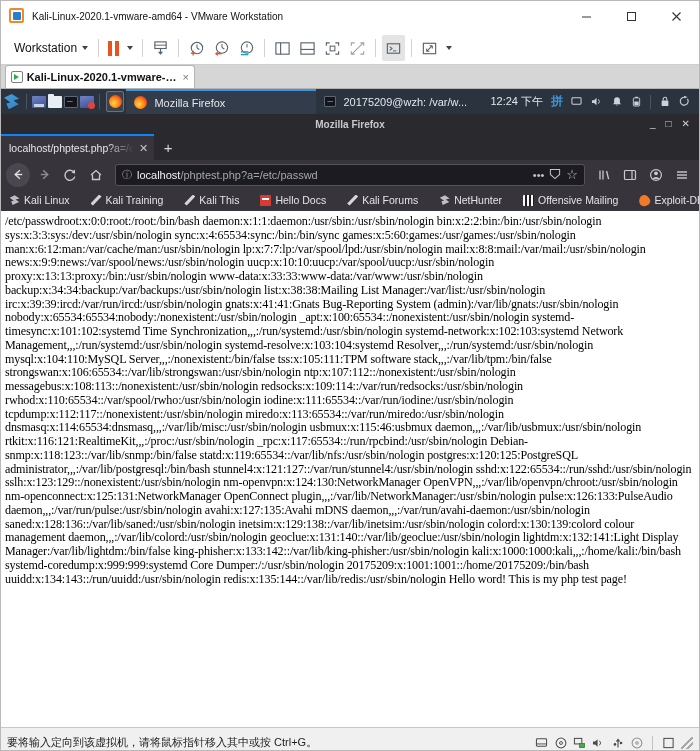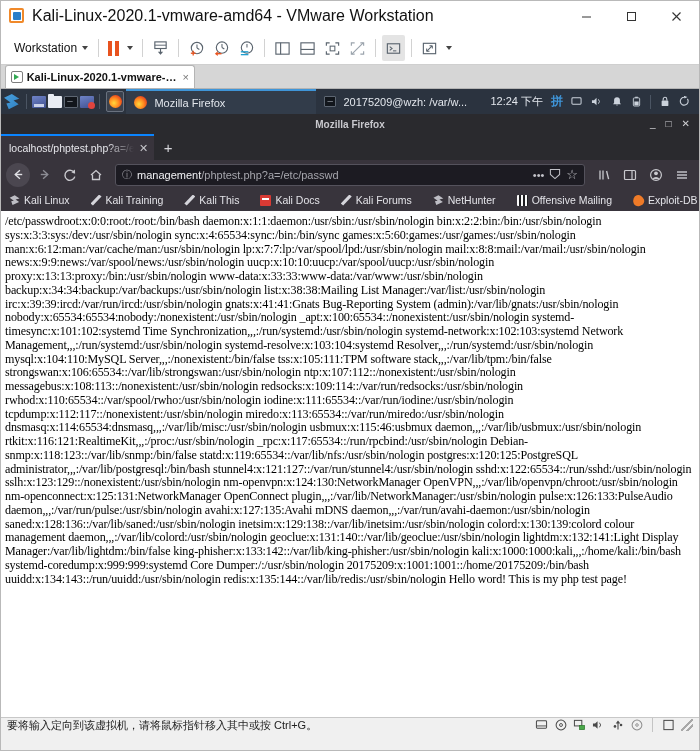--- a/index.html
+++ b/index.html
@@ -33,21 +33,21 @@
   }
   .vm-title-icon .sq-out {
     position: absolute; left: 0; top: 0; width: 15px; height: 15px;
     border: 2px solid #f0892a; border-radius: 2px;
   }
   .vm-title-icon .sq-in {
     position: absolute; left: 4px; top: 4px; width: 8px; height: 8px;
     background: #2a7fc9; border-radius: 1px;
   }
   .vm-title-text {
-    font-size: 16px; color: #111; flex: 1 1 auto;
+    font-size: 10px; color: #111; flex: 1 1 auto;
     white-space: nowrap; overflow: hidden;
   }
   .vm-wincontrols { display: flex; align-items: center; height: 31px; }
   .vm-wincontrols .wbtn {
     width: 45px; height: 31px;
     display: flex; align-items: center; justify-content: center;
     color: #333; font-size: 13px; line-height: 1;
   }
   .vm-wincontrols .wbtn svg { display: block; }
 
@@ -259,24 +259,24 @@
     font-family: "Liberation Serif", serif;
     font-size: 12.1px;
     line-height: 13.75px;
     color: #000000;
     word-break: break-word;
     letter-spacing: -0.15px;
   }
 
   
   .vm-statusbar {
-    height: 33px; min-height: 23px;
+    height: 23px; min-height: 23px;
     background: #f0f0f0;
     border-top: 1px solid #c8c8c8;
-    display: flex; align-items: flex-start;
+    display: flex; align-items: flex-end;
     padding: 0 4px 0 6px;
     font-size: 11px; color: #222;
   }
   .sb-text { flex: 1 1 auto; white-space: nowrap; overflow: hidden; }
   .sb-icons { display: flex; align-items: center; gap: 6px; padding-right: 2px; }
   .sb-ico { width: 13px; height: 13px; display: flex; align-items: center; justify-content: center; color: #4a4a4a; }
   .sb-ico svg { display: block; }
   .sb-sep { width: 1px; height: 14px; background: #c4c4c4; margin: 0 3px; }
   .sb-grip {
     width: 12px; height: 12px;
@@ -548,21 +548,21 @@
         </div>
         <div class="nav-btn">
           <svg width="14" height="14" viewBox="0 0 14 14">
               <path d="M2 7 L7 2.5 L12 7" fill="none" stroke="#c9c9ce" stroke-width="1.3"></path>
               <path d="M3.5 6.6 V11.5 H10.5 V6.6" fill="none" stroke="#c9c9ce" stroke-width="1.3"></path>
             </svg>
         </div>
 
         <div class="urlbar">
           <span class="url-i">ⓘ</span>
-          <span class="url-text"><b>management</b><span>/phptest.php?a=/etc/passwd</span></span>
+          <span class="url-text"><b>localhost</b><span>/phptest.php?a=/etc/passwd</span></span>
           <span class="url-act">•••</span>
           <span class="url-act">
             <svg width="12" height="12" viewBox="0 0 13 13">
                 <path d="M1.5 1.5 H11.5 V7 L6.5 11.5 L1.5 7 Z" fill="none" stroke="#c2c2c8" stroke-width="1.1"></path>
               </svg>
           </span>
           <span class="url-act" style="font-size:13px;">☆</span>
         </div>
 
         <div class="nav-btn">
@@ -602,21 +602,21 @@
         <div class="bm">
           <span class="bm-ico bm-slash"></span>
           <span>Kali Training</span>
         </div>
         <div class="bm">
           <span class="bm-ico bm-slash"></span>
           <span>Kali This</span>
         </div>
         <div class="bm">
           <span class="bm-ico bm-docs"></span>
-          <span>Kali Docs</span>
+          <span>Hello Docs</span>
         </div>
         <div class="bm">
           <span class="bm-ico bm-slash"></span>
           <span>Kali Forums</span>
         </div>
         <div class="bm">
           <span class="bm-ico bm-nh"></span>
           <span>NetHunter</span>
         </div>
         <div class="bm">

